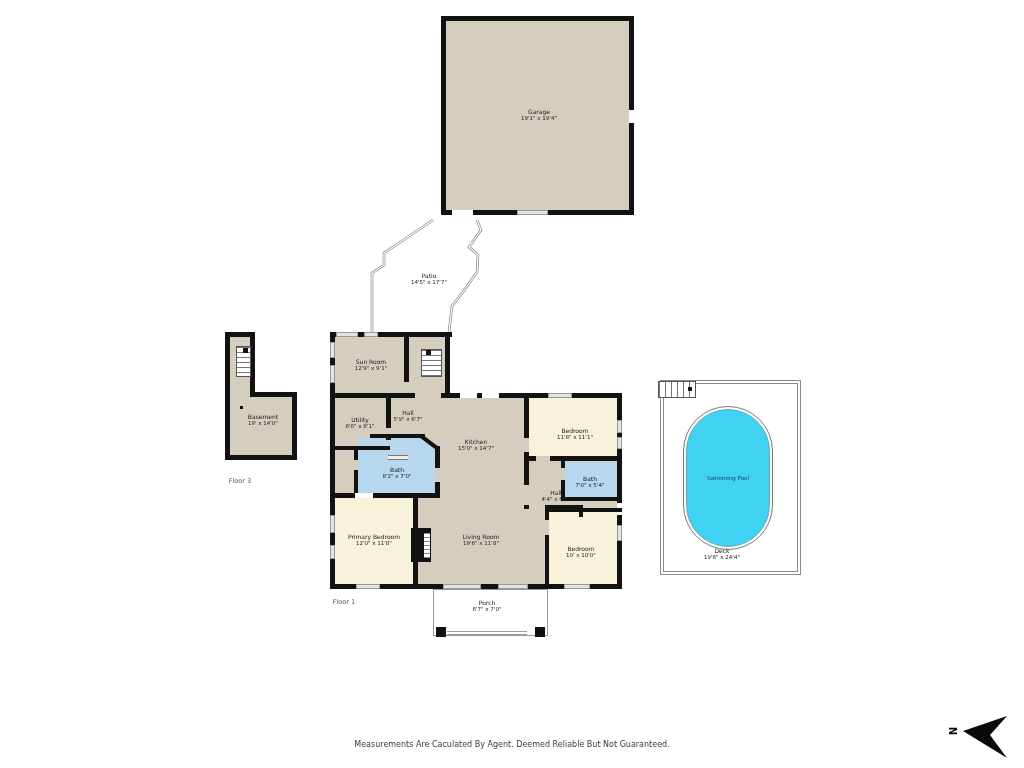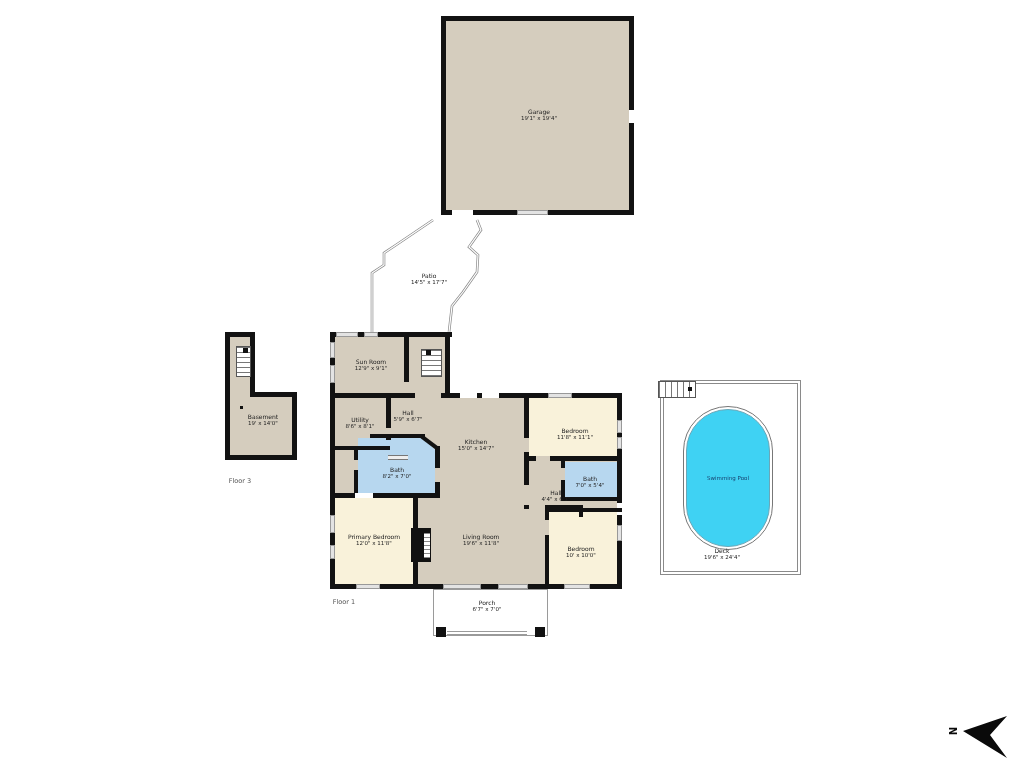--- a/index.html
+++ b/index.html
@@ -222,19 +222,20 @@
     <div class="dm">6'7" x 7'0"</div>
   </div>
   <div class="rlabel" style="left:722px;top:547px">
     <div class="nm">Deck</div>
     <div class="dm">19'6" x 24'4"</div>
   </div>
 
   <div class="floor-note" style="left:240px;top:477px">Floor 3</div>
   <div class="floor-note" style="left:344px;top:598px">Floor 1</div>
 
+  <div class="disclaimer" style="top:740px">Measurements Are Caculated By Agent. Deemed Reliable But Not Guaranteed.</div>
 
   <svg class="abs" style="left:943px;top:712px" width="70" height="52" viewBox="0 0 70 52">
     <polygon points="20,19 64,4 47,23 64,46" fill="#0a0a0a"></polygon>
     <text x="14" y="19" font-size="10" font-weight="bold" fill="#0a0a0a" transform="rotate(-90 14 19)" text-anchor="middle" font-family="DejaVu Sans, sans-serif">N</text>
   </svg>
 
 </div>
 
 </body></html>

